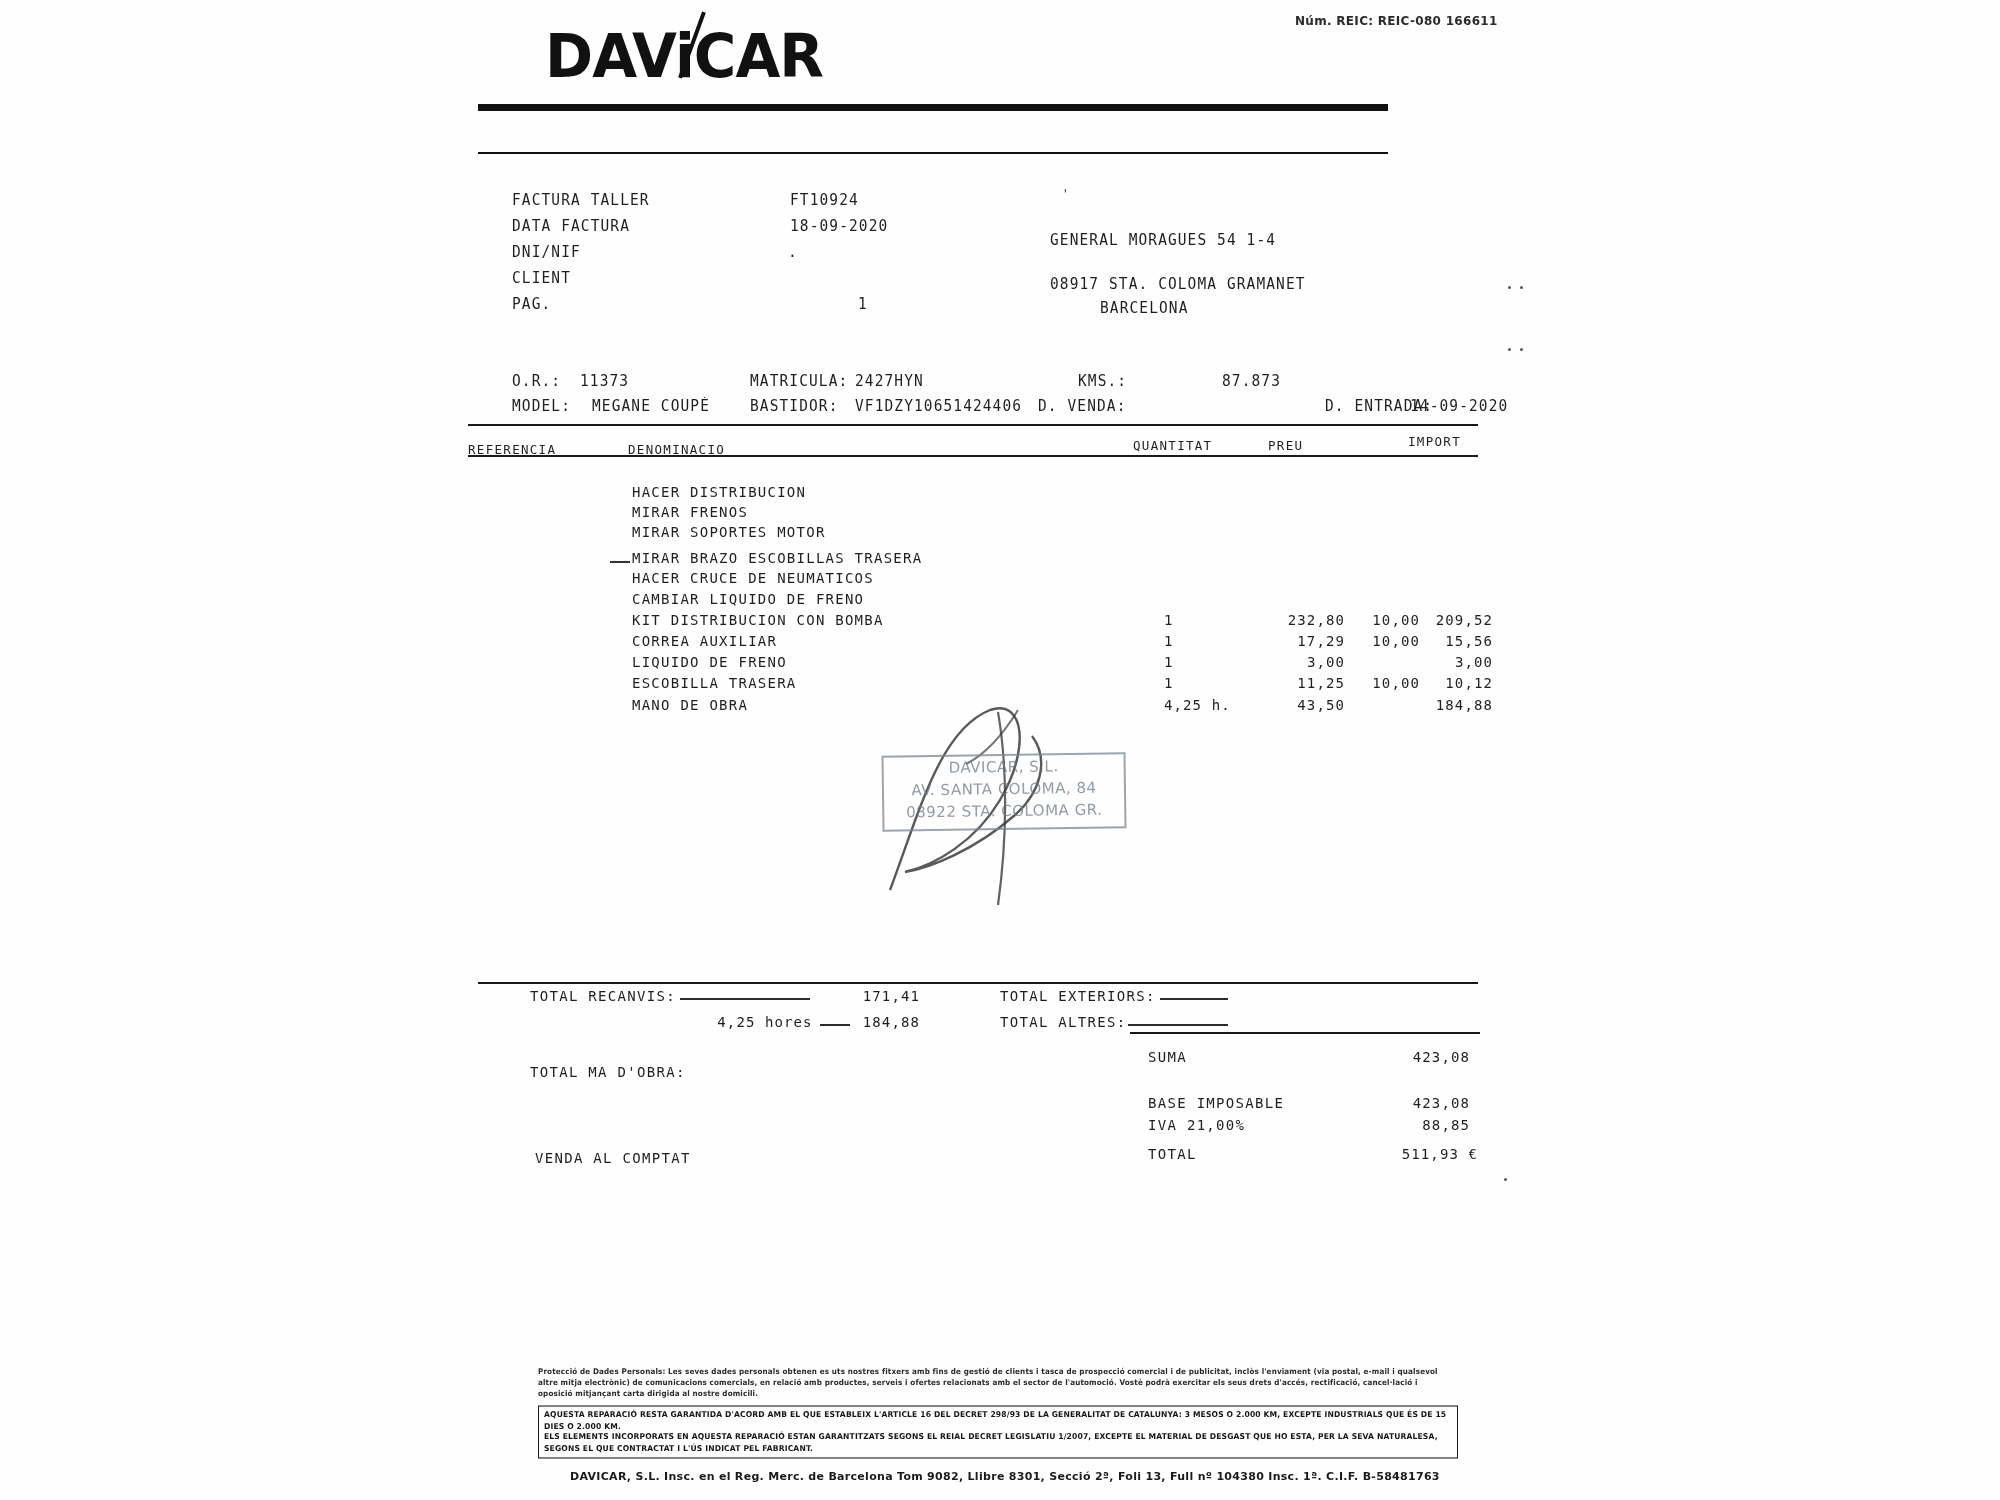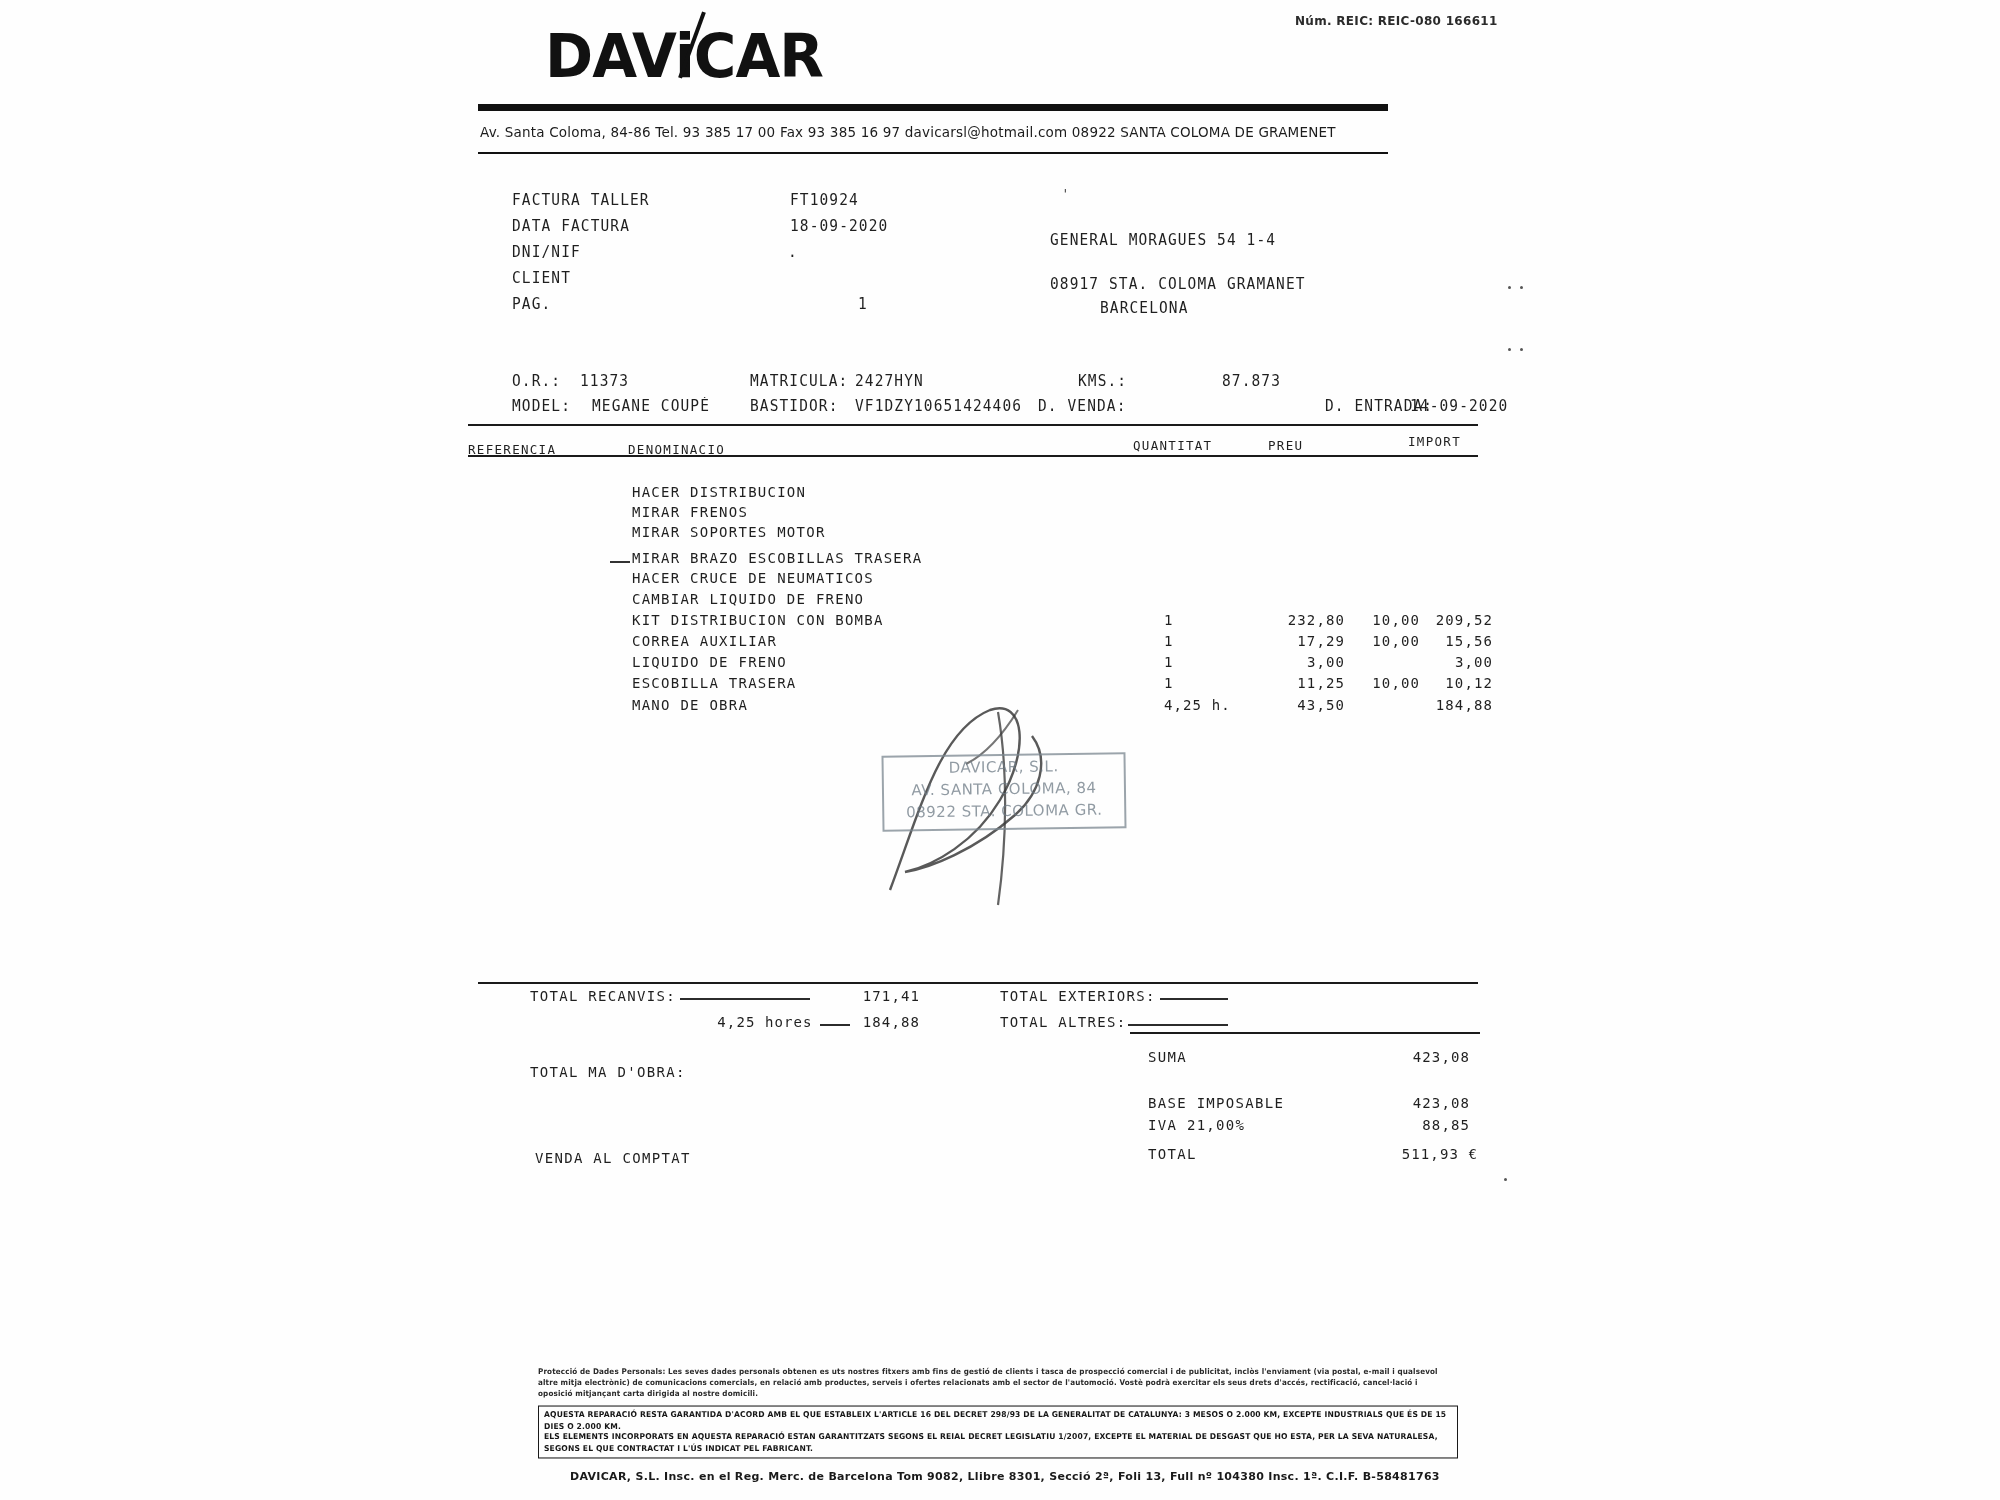--- a/index.html
+++ b/index.html
@@ -318,21 +318,20 @@
 <body>
 
 <div class="page">
 
   <div class="reic">Núm. REIC: REIC-080 166611</div>
 
   <div class="logo">DAViCAR</div>
   <div class="logo-slash"></div>
 
   <div class="rule-thick"></div>
-  <div class="addressline">Av. Santa Coloma, 84-86   Tel. 93 385 17 00   Fax 93 385 16 97   davicarsl@hotmail.com   08922 SANTA  COLOMA DE GRAMENET</div>
   <div class="rule-thin-top"></div>
 
   <div class="mono lbl-col" style="top:192px">FACTURA TALLER</div>
   <div class="mono lbl-col" style="top:218px">DATA FACTURA</div>
   <div class="mono lbl-col" style="top:244px">DNI/NIF</div>
   <div class="mono lbl-col" style="top:270px">CLIENT</div>
   <div class="mono lbl-col" style="top:296px">PAG.</div>
 
   <div class="mono val-col" style="top:192px">FT10924</div>
   <div class="mono val-col" style="top:218px">18-09-2020</div>

